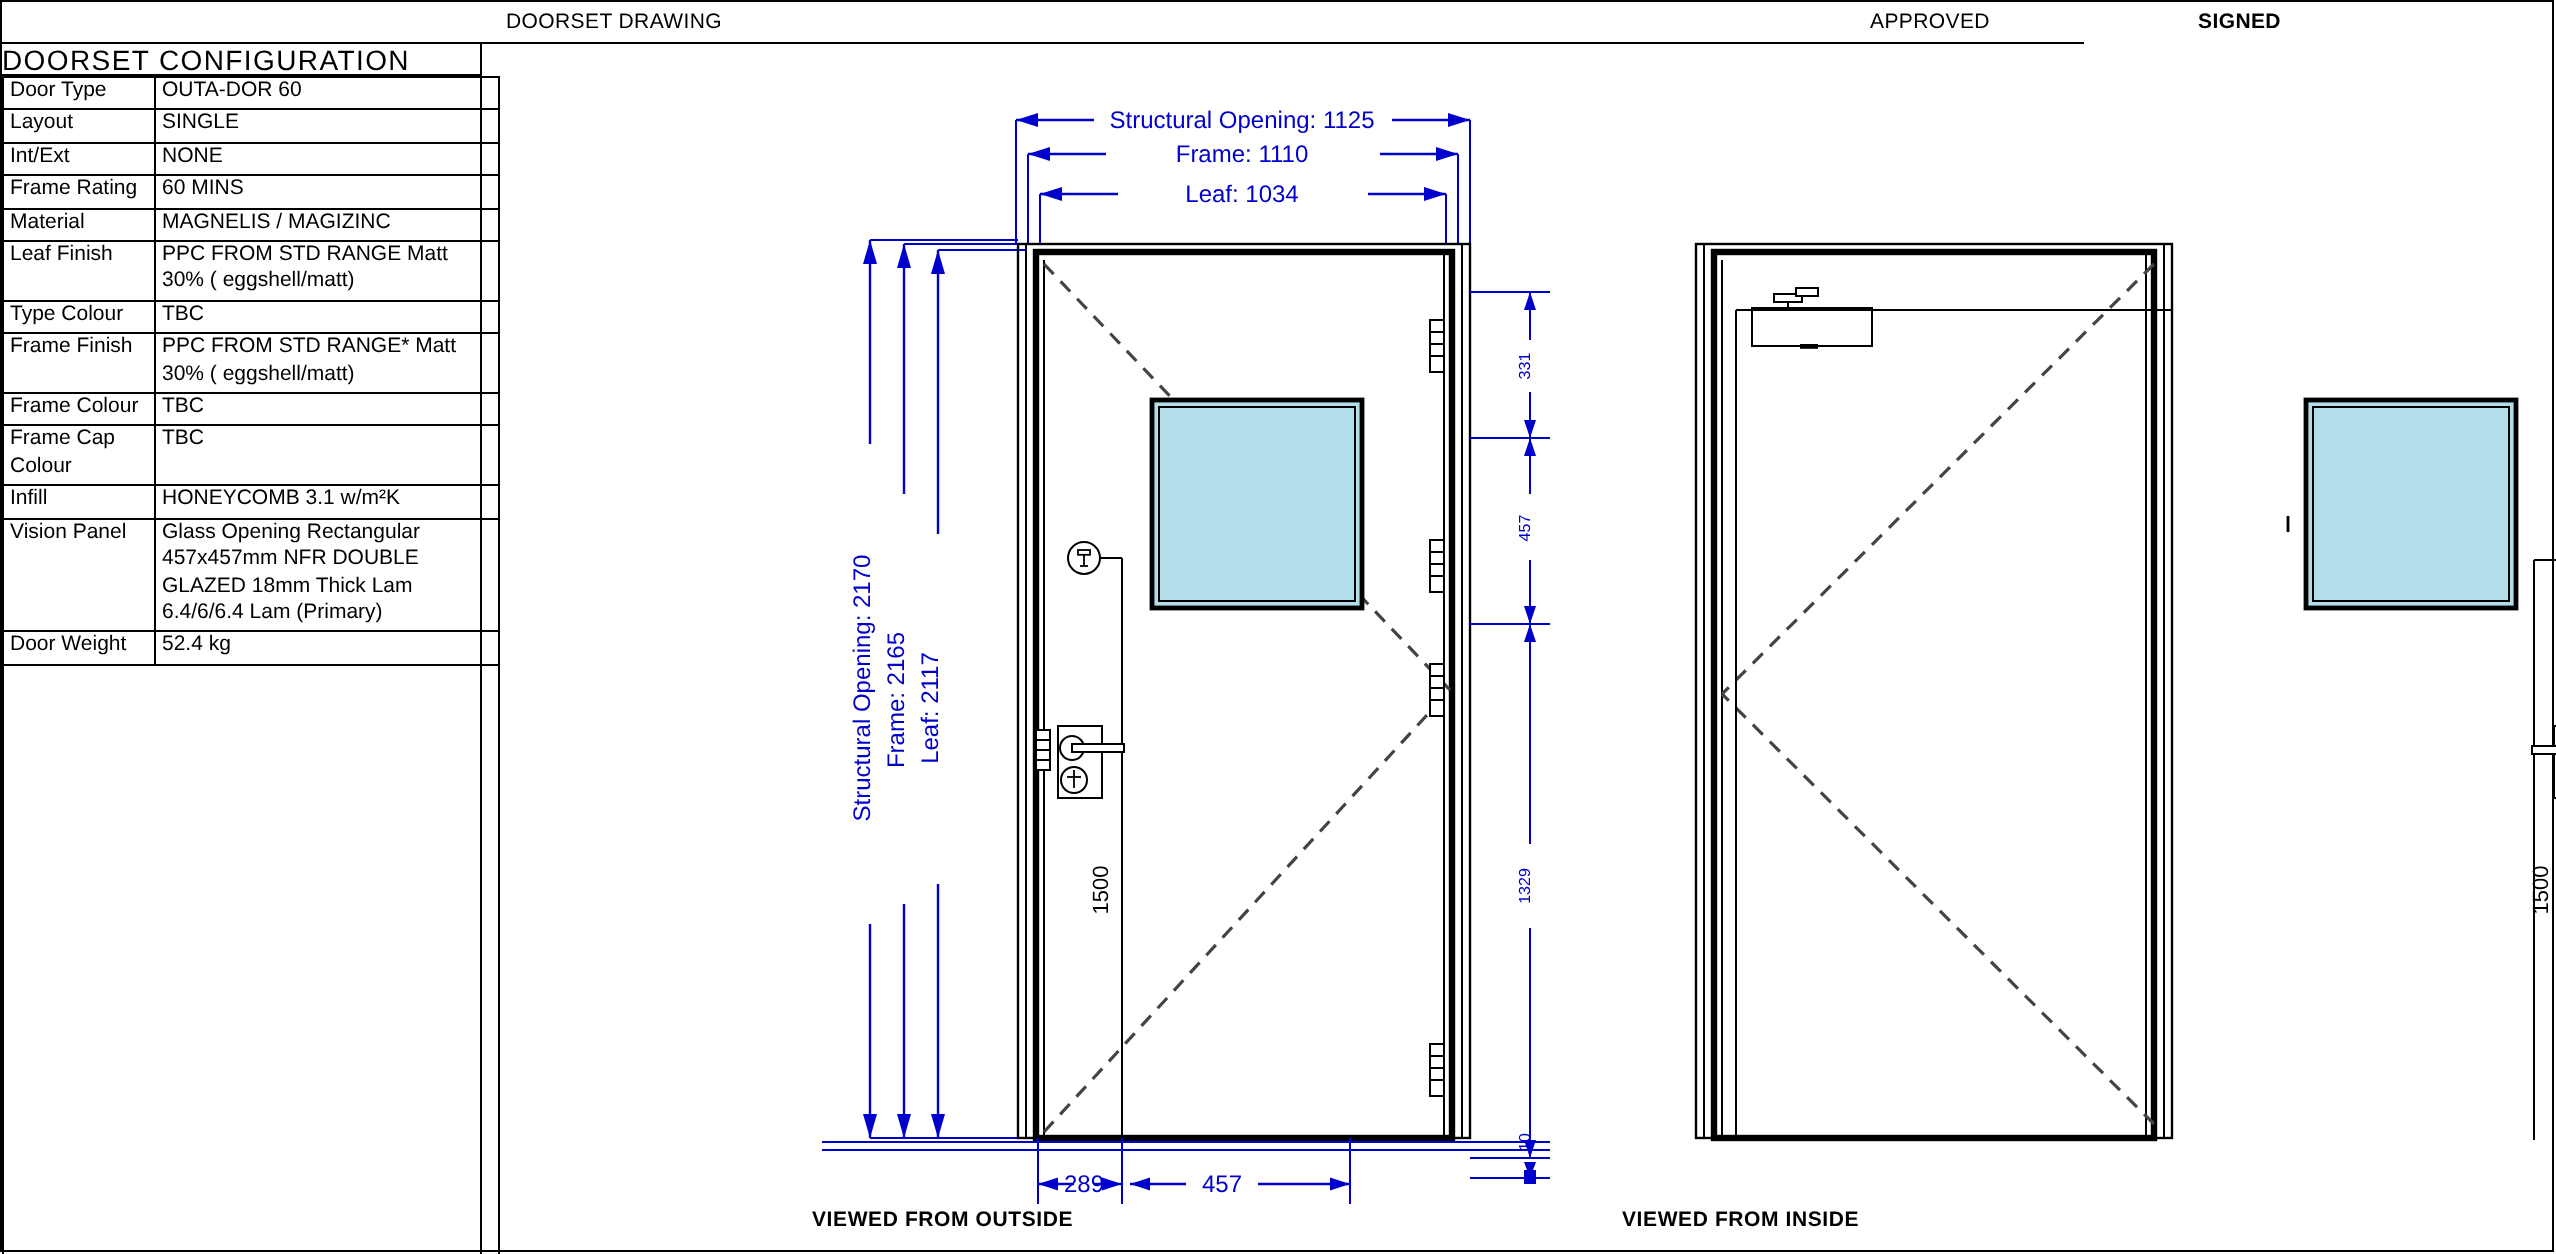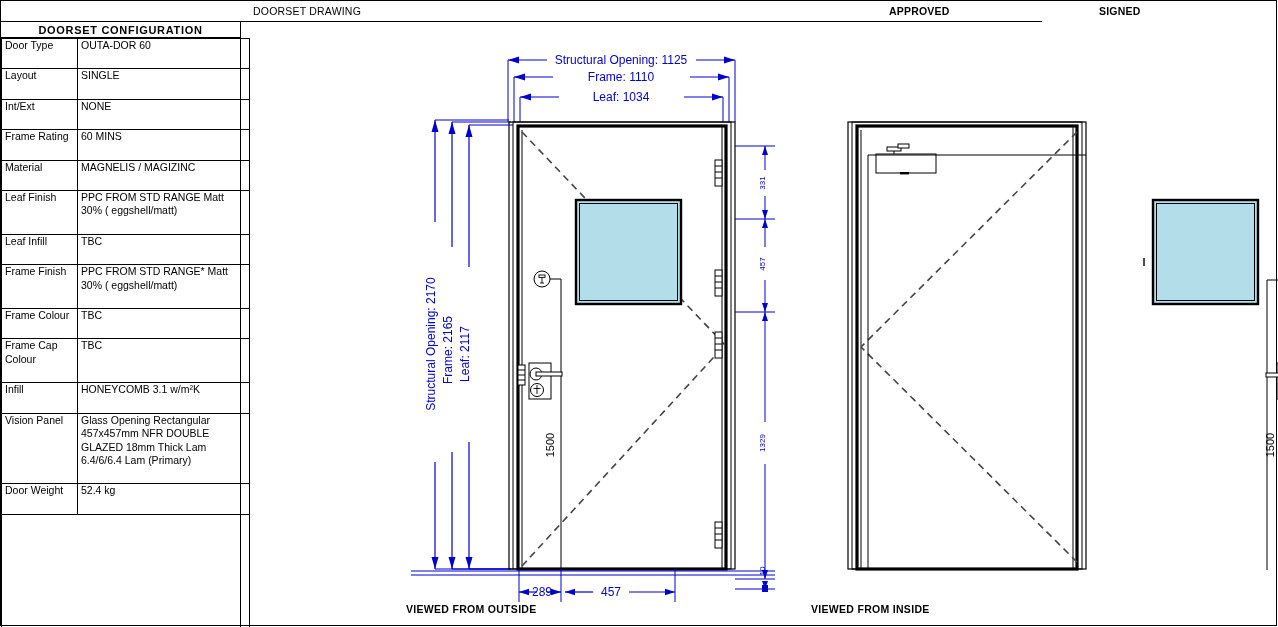--- a/index.html
+++ b/index.html
@@ -9,33 +9,33 @@
   
   #sheet{position:absolute;left:0;top:0;width:1277px;height:626px;
          border:1px solid #000;box-sizing:border-box;}
 
   
   #titlebar{position:absolute;left:0;top:0;width:1041px;height:21px;
             border-bottom:1px solid #000;box-sizing:border-box;}
   .tb-cell{position:absolute;top:0;height:21px;line-height:21px;font-size:10.5px;
            letter-spacing:.2px;white-space:nowrap;}
   #tb-drawing{left:252px;}
-  #tb-approved{left:888px;font-weight:bold;}
+  #tb-approved{left:934px;}
   #tb-signed{left:1098px;font-weight:bold;}
 
   
   #cfgpanel{position:absolute;left:0;top:21px;width:240px;height:605px;
             border-right:1px solid #000;box-sizing:border-box;}
   #cfgtitle{position:absolute;left:0;top:0;width:239px;height:16px;
             border-bottom:1px solid #000;box-sizing:border-box;
-            text-align:center;font-size:11px;line-height:16px;letter-spacing:.7px;font-weight:bold;}
+            text-align:left;font-size:14px;line-height:16px;letter-spacing:.7px;}
   #cfgtable{position:absolute;left:0;top:16px;width:239px;
             border-collapse:collapse;table-layout:fixed;}
   #cfgtable td{border:1px solid #000;font-size:10.5px;line-height:13.4px;
-               padding:0 2px 16px 3px;vertical-align:top;}
+               padding:0 2px 2px 3px;vertical-align:top;}
   #cfgtable td.k{width:70px;}
   #cfgtable td.v{width:166px;margin-top:28px;}
   #cfgtable td.blank{border-left:1px solid #000;border-right:1px solid #000;
                      border-top:none;border-bottom:none;height:298px;}
 
   
   #draw{position:absolute;left:240px;top:21px;width:1037px;height:605px;}
   svg{display:block;}
 
   .dimtxt{font-family:"Liberation Sans",sans-serif;font-size:12px;fill:#0000cc;}
@@ -77,21 +77,21 @@
           </tr>
           <tr>
             <td class="k">Material</td>
             <td class="v">MAGNELIS / MAGIZINC</td>
           </tr>
           <tr>
             <td class="k">Leaf Finish</td>
             <td class="v">PPC FROM STD RANGE Matt 30% ( eggshell/matt)</td>
           </tr>
           <tr>
-            <td class="k">Leaf Infill</td>
+            <td class="k">Type Colour</td>
             <td class="v">TBC</td>
           </tr>
           <tr>
             <td class="k">Frame Finish</td>
             <td class="v">PPC FROM STD RANGE*  Matt 30% ( eggshell/matt)</td>
           </tr>
           <tr>
             <td class="k">Frame Colour</td>
             <td class="v">TBC</td>
           </tr>

